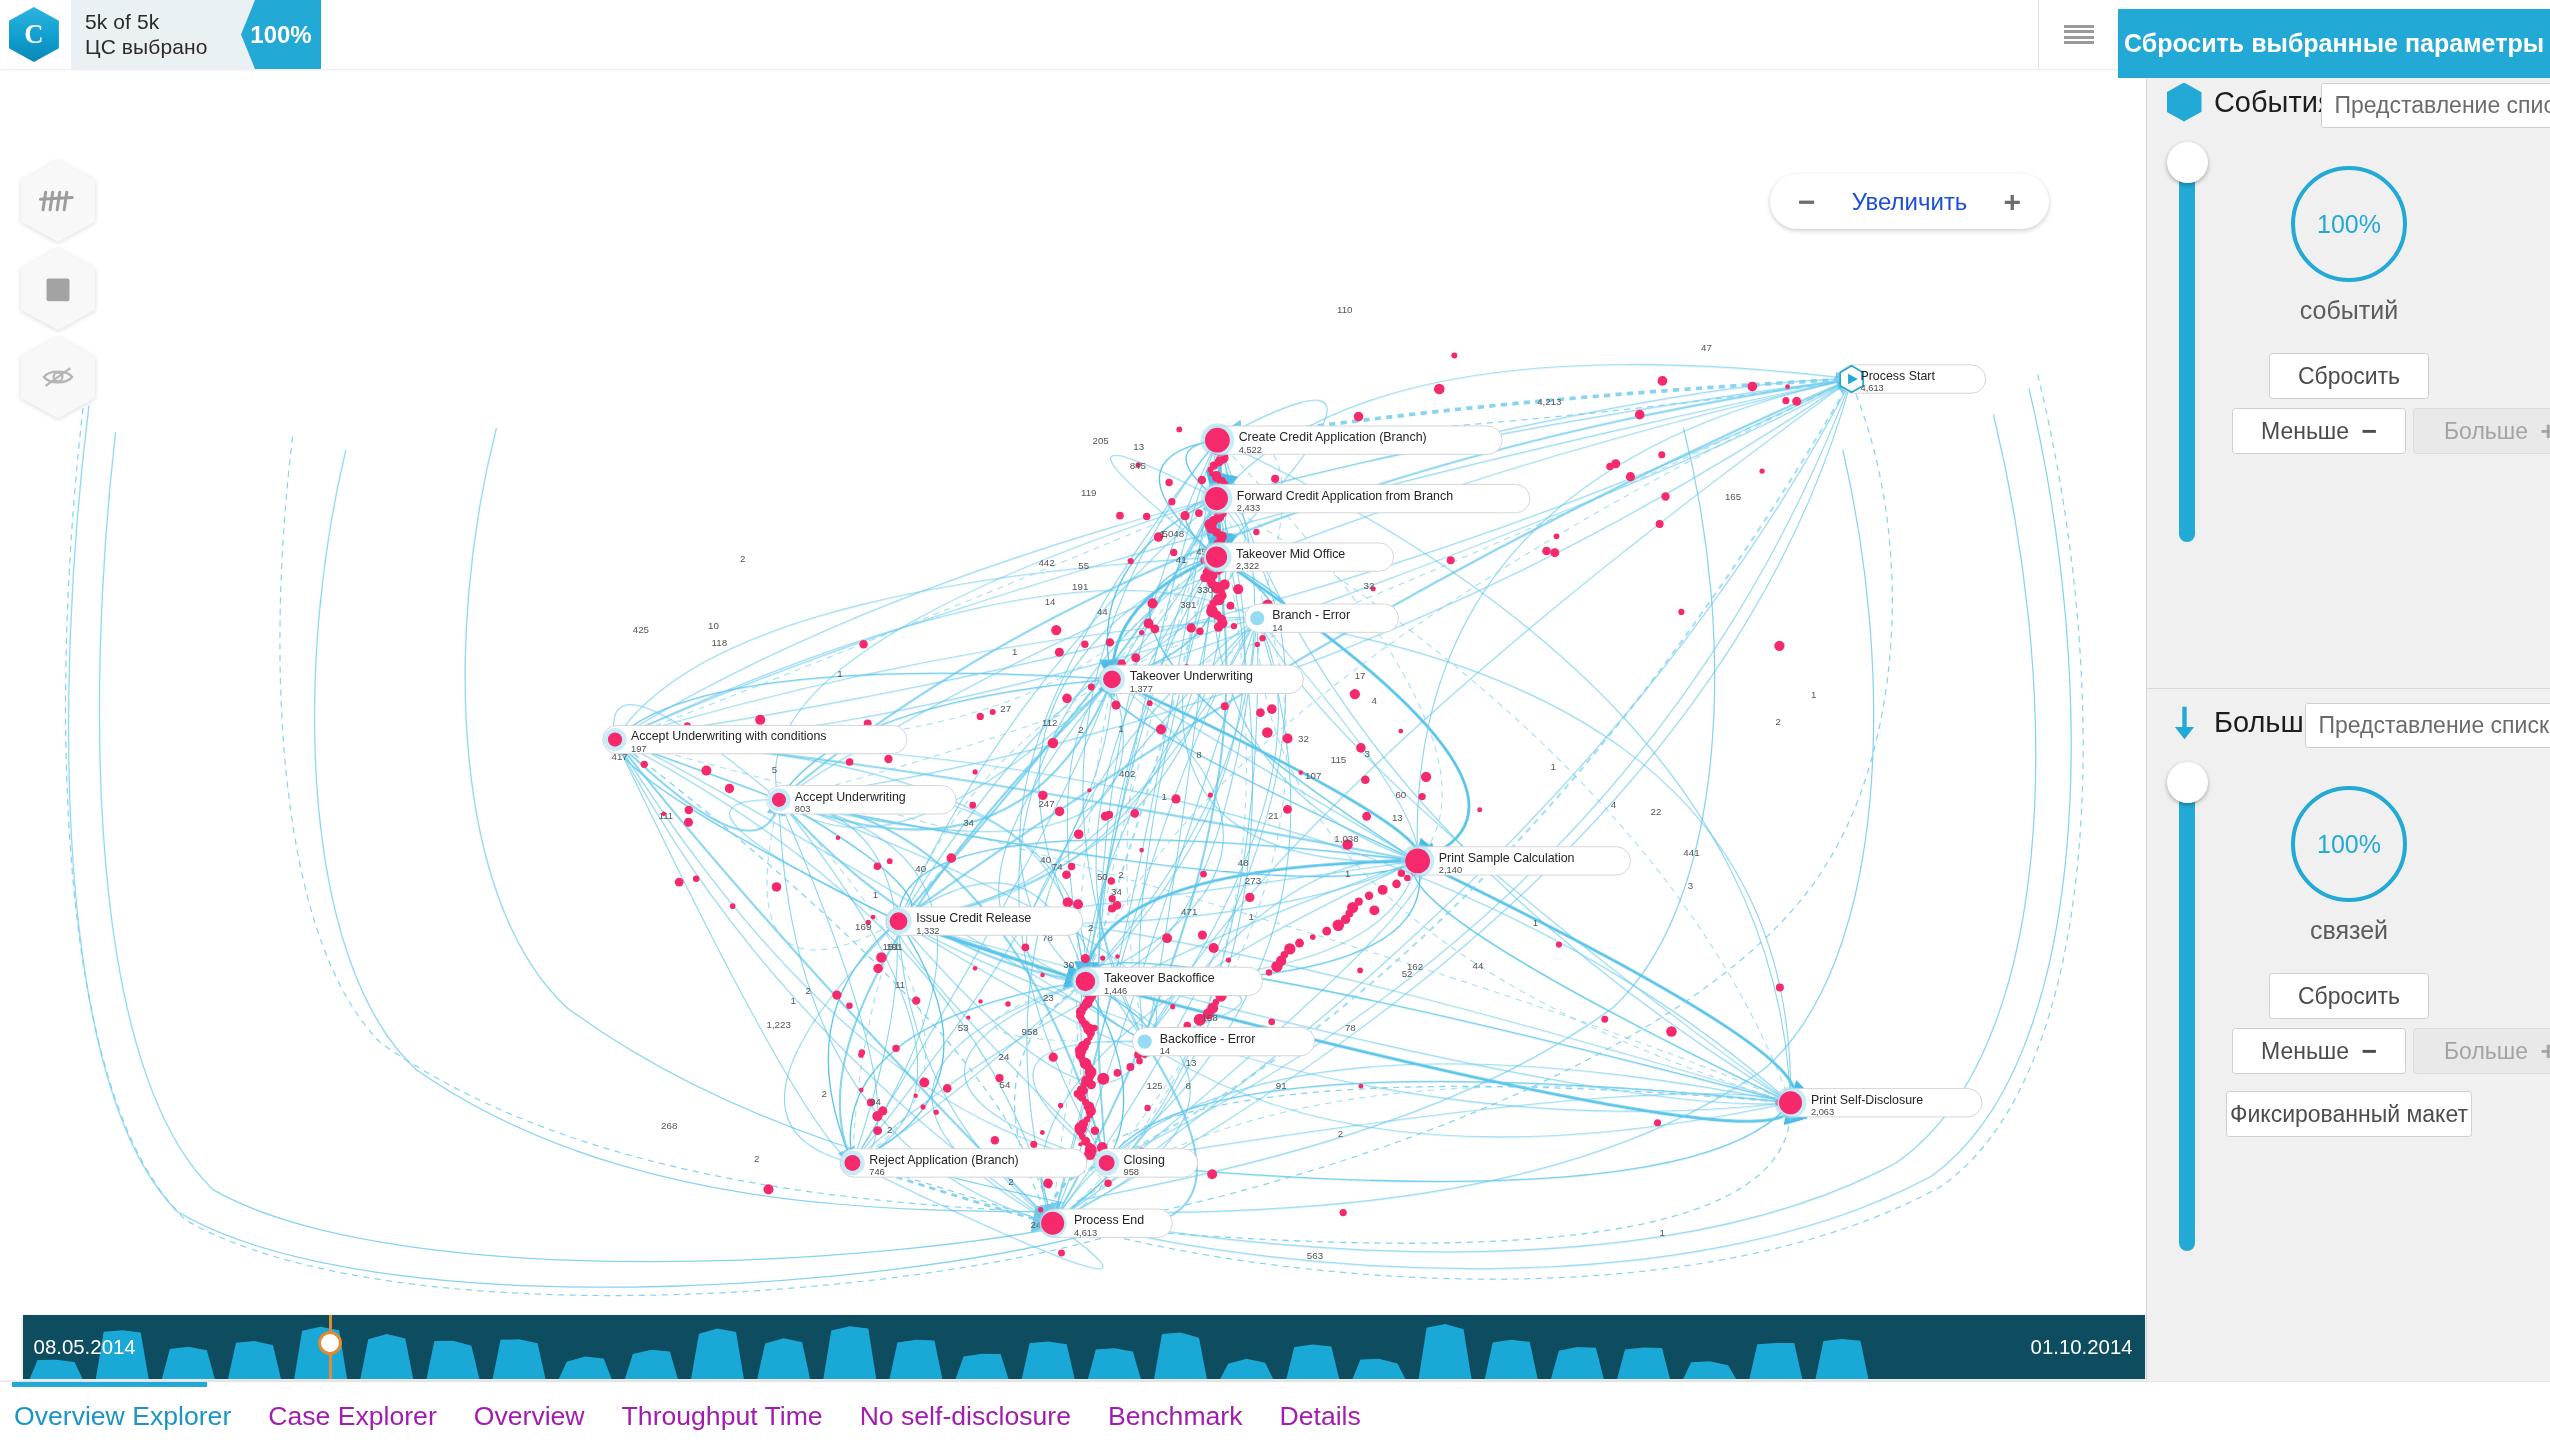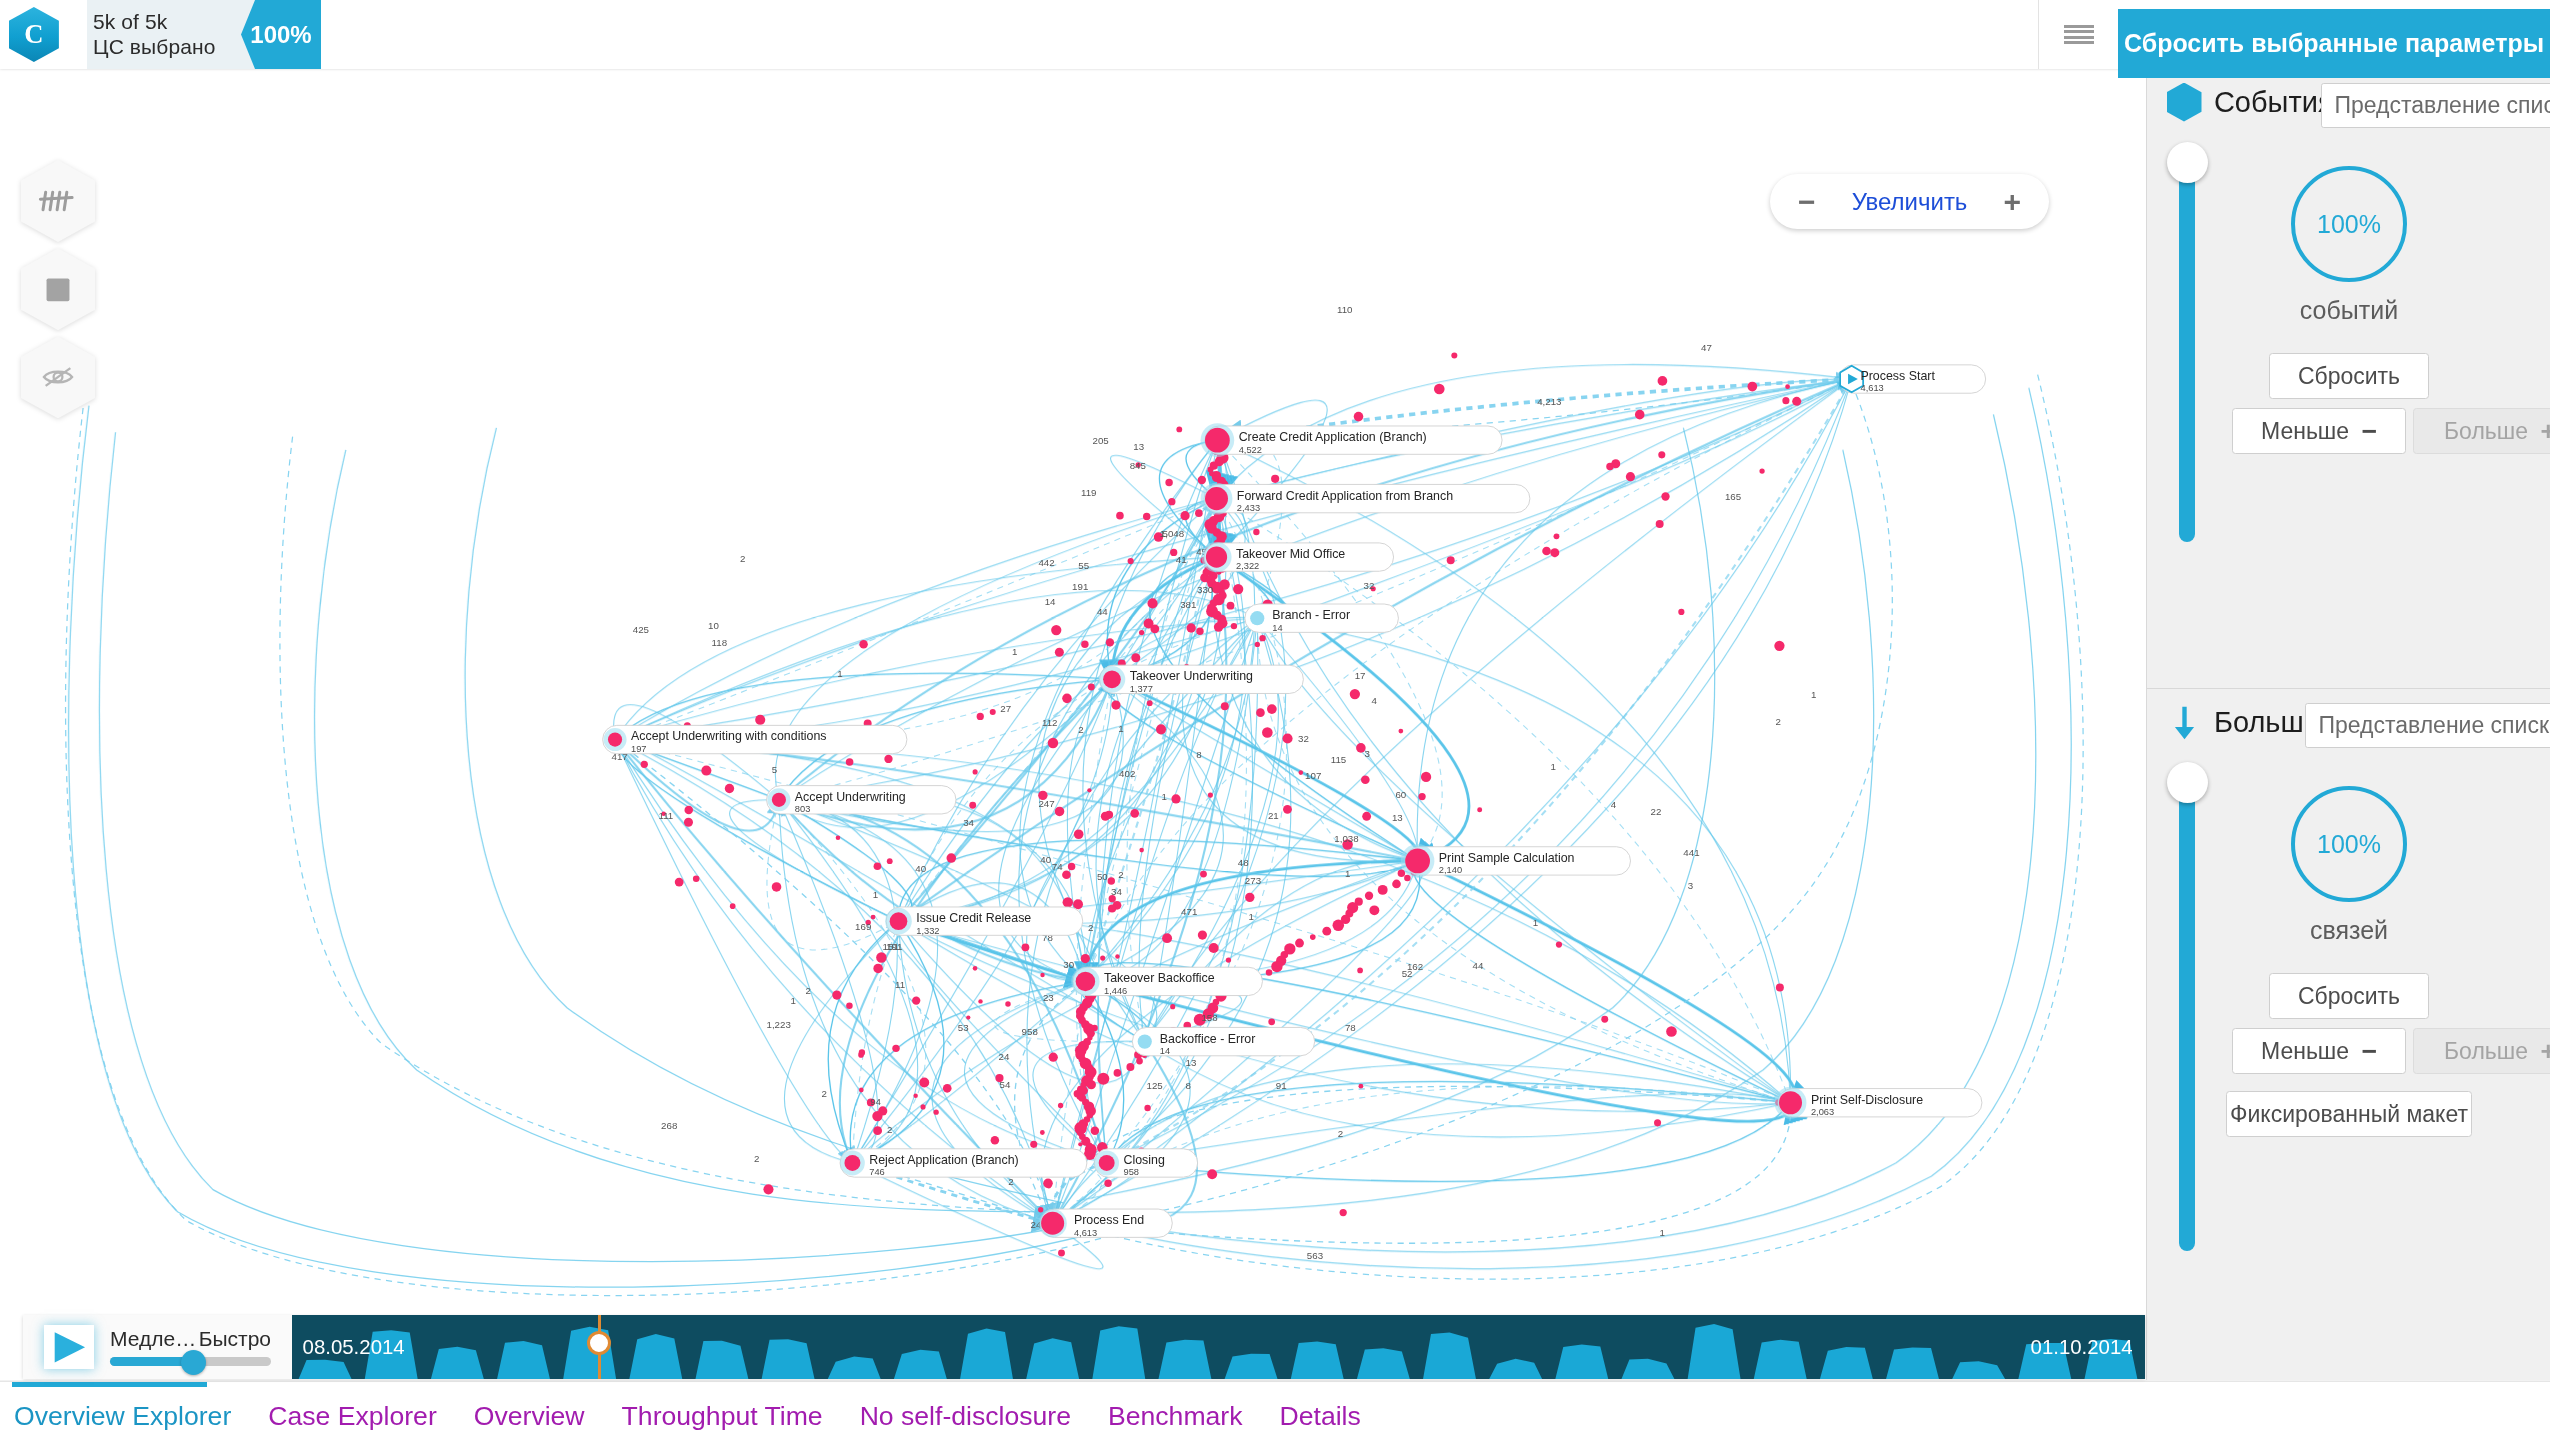--- a/index.html
+++ b/index.html
@@ -13,22 +13,22 @@
 
   
   .topbar{position:absolute;left:0;top:0;width:2550px;height:69px;background:#ffffff;
           box-shadow:0 0.9px 2.7px rgba(0,0,0,.18);z-index:40;}
   .logo-hex{position:absolute;left:8.9px;top:7px;width:50px;height:55px;}
   .hexshape{width:100%;height:100%;
     background:linear-gradient(180deg,#2cb3de 0%,#109fd0 55%,#0b86b5 100%);
     clip-path:polygon(50% 0%,100% 25%,100% 75%,50% 100%,0% 75%,0% 25%);
     display:flex;align-items:center;justify-content:center;}
   .hexshape span{color:#fff;font-size:26.6px;font-weight:bold;font-family:"Liberation Serif",serif;line-height:1;}
-  .cases-box{position:absolute;left:87px;top:0;width:186px;height:69px;background:#eaf1f4;
-             display:flex;flex-direction:column;justify-content:center;padding-left:6px;box-sizing:border-box;}
+  .cases-box{position:absolute;left:71px;top:0;width:186px;height:69px;background:#eaf1f4;
+             display:flex;flex-direction:column;justify-content:center;padding-left:14px;box-sizing:border-box;}
   .cases-box div{font-size:21px;color:#2b2b2b;line-height:1.18;letter-spacing:0.1px;}
   .pct-tag{position:absolute;left:241px;top:0;width:80px;height:69px;background:#22a9d6;
            color:#fff;font-size:24px;font-weight:bold;display:flex;align-items:center;justify-content:center;
            clip-path:polygon(14px 0,100% 0,100% 100%,14px 100%,0 50%);}
   .burger{position:absolute;left:2038px;top:0;width:80px;height:69px;display:flex;align-items:center;justify-content:center;
           border-left:0.9px solid #e3e3e3;}
   .burger i{display:block;width:30px;height:2.7px;background:#9a9a9a;margin:2.7px 0;}
   .reset-params{position:absolute;left:2118px;top:9px;width:432px;height:69px;background:#22a9d6;color:#fff;
                 font-size:25px;font-weight:bold;display:flex;align-items:center;justify-content:center;white-space:nowrap;}
 
@@ -972,37 +972,20 @@
     </div>
 
     <div class="zoomctl">
       <div class="pm">−</div>
       <div class="lbl">Увеличить</div>
       <div class="pm">+</div>
     </div>
   </div>
 
   <div class="timeline">
-    <div class="player">
-      <div class="playbtn">
-        <svg viewBox="0 0 56 50">
-          <path d="M12 8 L46 25 L12 42 Z" fill="#2ab0dd"></path>
-        </svg>
-      </div>
-      <div class="speed">
-        <div class="lbls">
-          <span>Медле…</span>
-          <span>Быстро</span>
-        </div>
-        <div class="track">
-          <div class="fill"></div>
-          <div class="knob"></div>
-        </div>
-      </div>
-    </div>
     <div class="tl-chart">
       <svg id="tlsvg" width="1852" height="64" viewBox="0 0 2090 72" preserveAspectRatio="none">
           <path d="M7.464285714285714,72 L16.42142857142857,50.596951484680176 L37.32142857142857,50.479392766952515 L58.22142857142857,53.005528688430786 L67.17857142857143,72 Z M82.10714285714285,72 L91.06428571428572,18.775893926620483 L111.96428571428571,17.287578344345093 L132.8642857142857,19.69955801963806 L141.82142857142856,72 Z M156.75,72 L165.70714285714286,38.1220817565918 L186.60714285714283,35.78817367553711 L207.50714285714284,39.66075134277344 L216.46428571428572,72 Z M231.39285714285714,72 L240.35,31.118915557861328 L261.25,29.306983947753906 L282.15,33.95795440673828 L291.10714285714283,72 Z M306.0357142857143,72 L314.99285714285713,17.663021087646484 L335.8928571428571,13.26242446899414 L356.79285714285714,17.040771484375 L365.75,72 Z M380.6785714285714,72 L389.63571428571424,27.357059478759766 L410.5357142857142,21.388565063476562 L431.43571428571425,26.350975036621094 L440.3928571428571,72 Z M455.32142857142856,72 L464.2785714285714,29.157695770263672 L485.1785714285714,28.864543914794922 L506.0785714285714,34.47438049316406 L515.0357142857142,72 Z M529.9642857142857,72 L538.9214285714286,27.91058874130249 L559.8214285714286,27.409555673599243 L580.7214285714285,31.869240283966064 L589.6785714285714,72 Z M604.6071428571428,72 L613.5642857142857,52.63587665557861 L634.4642857142857,46.7107367515564 L655.3642857142856,48.88102722167969 L664.3214285714286,72 Z M679.2499999999999,72 L688.2071428571428,43.898695945739746 L709.1071428571428,38.98487901687622 L730.0071428571428,41.12489414215088 L738.9642857142857,72 Z M753.892857142857,72 L762.8499999999999,21.011279106140137 L783.7499999999999,15.101568698883057 L804.6499999999999,19.044949531555176 L813.6071428571428,72 Z M828.5357142857142,72 L837.4928571428571,32.04117488861084 L858.3928571428571,26.13841676712036 L879.2928571428571,30.75075626373291 L888.25,72 Z M903.1785714285713,72 L912.1357142857142,17.526530265808105 L933.0357142857142,12.60674524307251 L953.9357142857142,15.318181037902832 L962.8928571428571,72 Z M977.8214285714284,72 L986.7785714285714,30.809447288513184 L1007.6785714285713,27.962090015411377 L1028.5785714285714,28.79159641265869 L1037.5357142857142,72 Z M1052.4642857142858,72 L1061.4214285714286,46.821799516677856 L1082.3214285714287,43.68769693374634 L1103.2214285714285,43.99434423446655 L1112.1785714285713,72 Z M1127.107142857143,72 L1136.0642857142857,31.5691397190094 L1156.9642857142858,29.71976375579834 L1177.8642857142856,32.859761476516724 L1186.8214285714284,72 Z M1201.75,72 L1210.7071428571428,38.8943133354187 L1231.607142857143,37.453837633132935 L1252.5071428571428,40.978296756744385 L1261.4642857142856,72 Z M1276.392857142857,72 L1285.35,21.262293815612793 L1306.25,19.74041986465454 L1327.1499999999999,25.591267585754395 L1336.1071428571427,72 Z M1351.0357142857142,72 L1359.992857142857,54.81077480316162 L1380.892857142857,49.14938402175903 L1401.792857142857,53.653538942337036 L1410.7499999999998,72 Z M1425.6785714285713,72 L1434.6357142857141,36.12555551528931 L1455.5357142857142,33.10262656211853 L1476.435714285714,35.478503704071045 L1485.3928571428569,72 Z M1500.3214285714284,72 L1509.2785714285712,49.963974475860596 L1530.1785714285713,49.25835680961609 L1551.0785714285712,54.42442870140076 L1560.035714285714,72 Z M1574.9642857142858,72 L1583.9214285714286,14.395867347717285 L1604.8214285714287,10.012526988983154 L1625.7214285714285,15.899443626403809 L1634.6785714285713,72 Z M1649.607142857143,72 L1658.5642857142857,30.989537239074707 L1679.4642857142858,27.934953212738037 L1700.3642857142856,30.13098430633545 L1709.3214285714284,72 Z M1724.25,72 L1733.2071428571428,40.338318824768066 L1754.107142857143,36.048396587371826 L1775.0071428571428,36.8796911239624 L1783.9642857142856,72 Z M1798.892857142857,72 L1807.85,38.701844453811646 L1828.75,36.50938177108765 L1849.6499999999999,36.98894715309143 L1858.6071428571427,72 Z M1873.5357142857142,72 L1882.492857142857,53.238749265670776 L1903.392857142857,51.89178824424744 L1924.292857142857,56.518752574920654 L1933.2499999999998,72 Z M1948.1785714285713,72 L1957.1357142857141,32.885507106781006 L1978.0357142857142,31.413986444473267 L1998.935714285714,31.603107929229736 L2007.8928571428569,72 Z M2022.8214285714284,72 L2031.7785714285712,29.226810216903687 L2052.678571428571,26.899163484573364 L2073.578571428571,29.000142812728882 L2082.535714285714,72 Z " fill="#1aa8d6"></path>
         </svg>
       <div class="tl-date l">08.05.2014</div>
       <div class="tl-date r">01.10.2014</div>
       <div class="playhead" style="left:306px">
         <div class="dot"></div>
       </div>
     </div>

